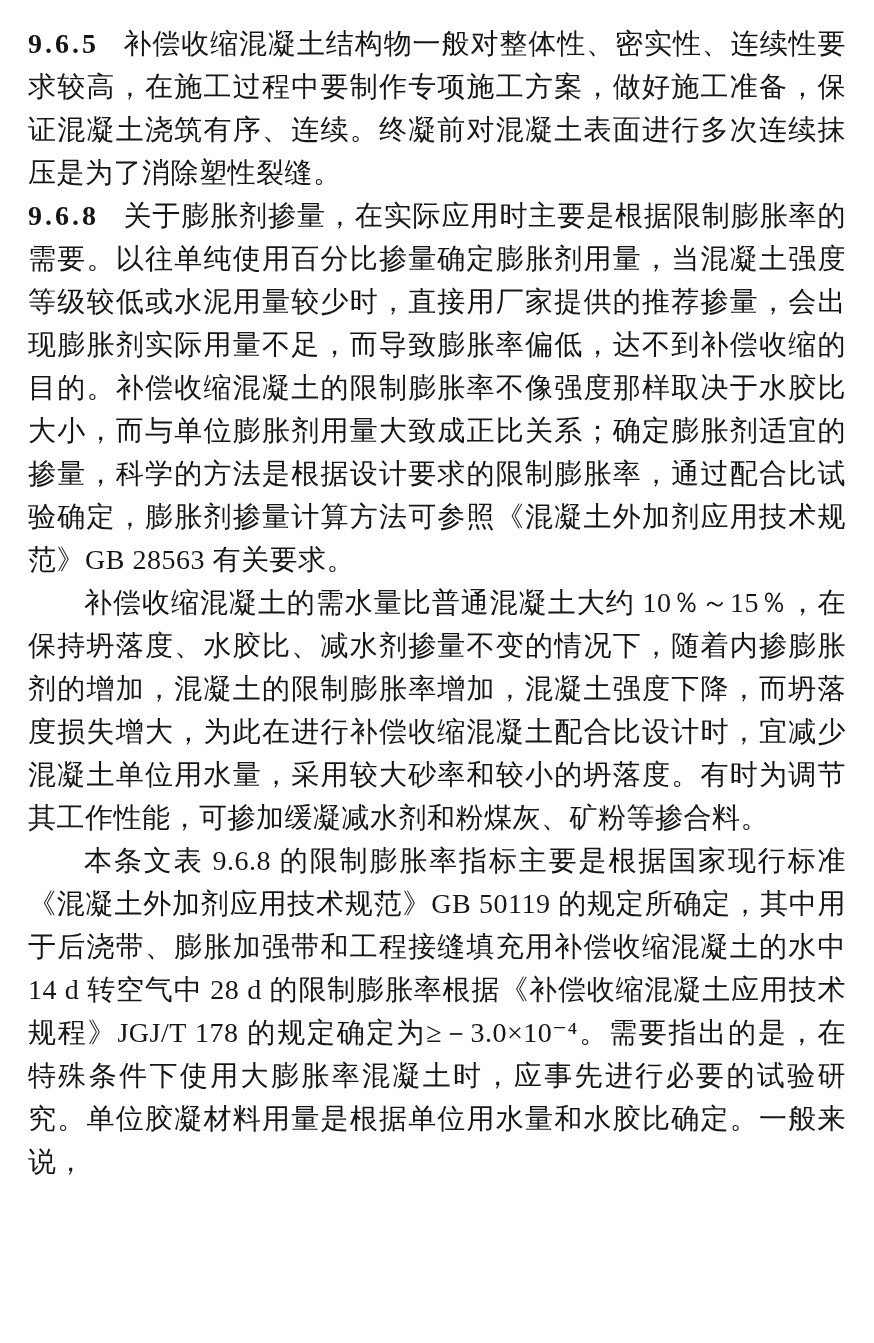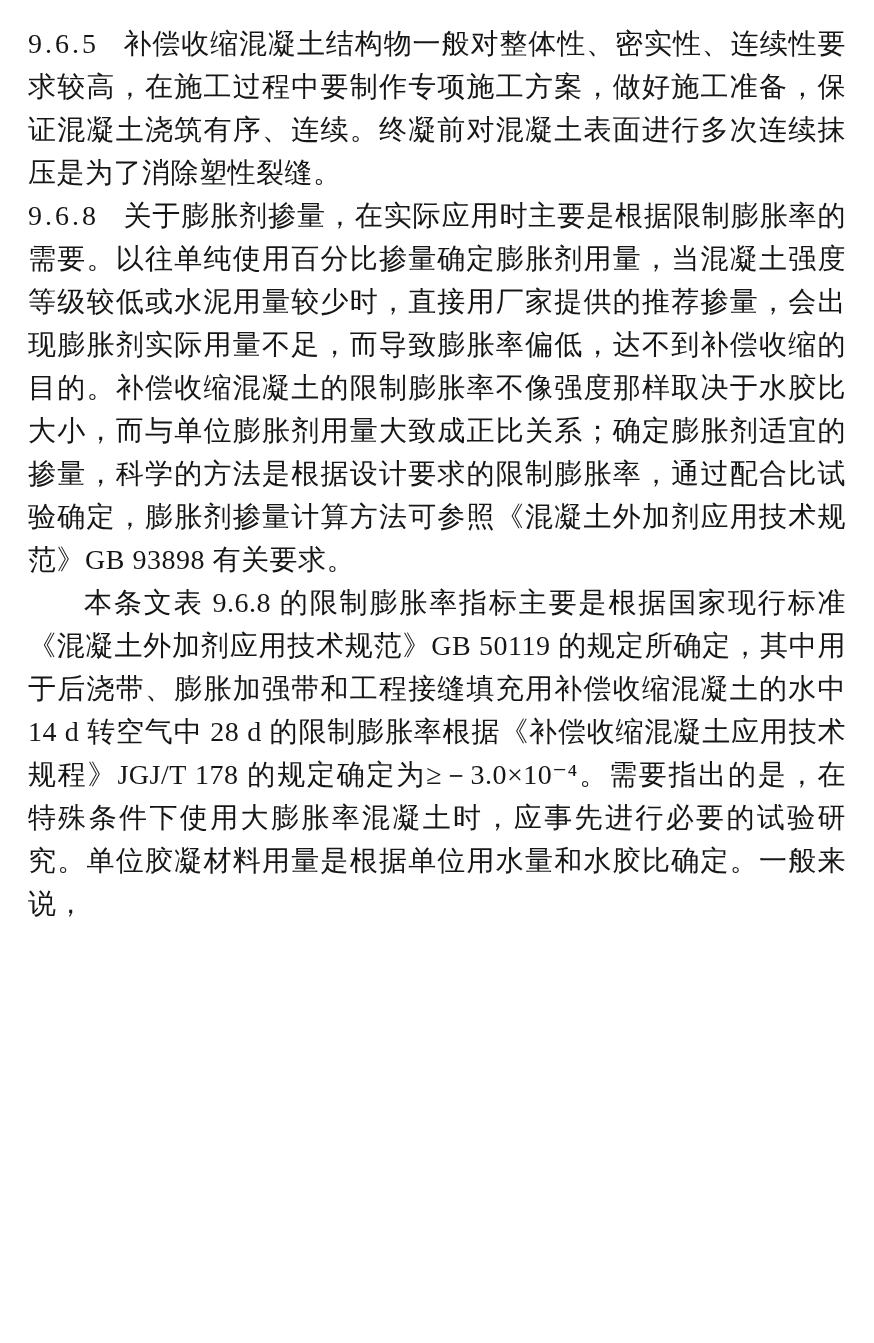--- a/index.html
+++ b/index.html
@@ -24,30 +24,31 @@
     line-height: 43px;
     color: #161616;
     text-align: justify;
     text-justify: inter-ideograph;
     letter-spacing: 0.5px;
   }
   p.para.indented {
     text-indent: 2em;
   }
   .clause-num {
-    font-weight: 400;
+    font-weight: 700;
     letter-spacing: 3px;
     padding-right: 24px;
     font-family: "Liberation Serif", "DejaVu Serif", serif;
     margin-top: 36px;
   }
 </style>
 </head>
 <body>
 
 <main class="page">
   <div id="paragraphs">
       <p class="para"><b class="clause-num">9.6.5</b><span>补偿收缩混凝土结构物一般对整体性、密实性、连续性要求较高，在施工过程中要制作专项施工方案，做好施工准备，保证混凝土浇筑有序、连续。终凝前对混凝土表面进行多次连续抹压是为了消除塑性裂缝。</span></p>
-      <p class="para"><b class="clause-num">9.6.8</b><span>关于膨胀剂掺量，在实际应用时主要是根据限制膨胀率的需要。以往单纯使用百分比掺量确定膨胀剂用量，当混凝土强度等级较低或水泥用量较少时，直接用厂家提供的推荐掺量，会出现膨胀剂实际用量不足，而导致膨胀率偏低，达不到补偿收缩的目的。补偿收缩混凝土的限制膨胀率不像强度那样取决于水胶比大小，而与单位膨胀剂用量大致成正比关系；确定膨胀剂适宜的掺量，科学的方法是根据设计要求的限制膨胀率，通过配合比试验确定，膨胀剂掺量计算方法可参照《混凝土外加剂应用技术规范》GB 93898 有关要求。</span></p>
+      <p class="para"><b class="clause-num">9.6.8</b><span>关于膨胀剂掺量，在实际应用时主要是根据限制膨胀率的需要。以往单纯使用百分比掺量确定膨胀剂用量，当混凝土强度等级较低或水泥用量较少时，直接用厂家提供的推荐掺量，会出现膨胀剂实际用量不足，而导致膨胀率偏低，达不到补偿收缩的目的。补偿收缩混凝土的限制膨胀率不像强度那样取决于水胶比大小，而与单位膨胀剂用量大致成正比关系；确定膨胀剂适宜的掺量，科学的方法是根据设计要求的限制膨胀率，通过配合比试验确定，膨胀剂掺量计算方法可参照《混凝土外加剂应用技术规范》GB 28563 有关要求。</span></p>
+      <p class="para indented"><span>补偿收缩混凝土的需水量比普通混凝土大约 10％～15％，在保持坍落度、水胶比、减水剂掺量不变的情况下，随着内掺膨胀剂的增加，混凝土的限制膨胀率增加，混凝土强度下降，而坍落度损失增大，为此在进行补偿收缩混凝土配合比设计时，宜减少混凝土单位用水量，采用较大砂率和较小的坍落度。有时为调节其工作性能，可掺加缓凝减水剂和粉煤灰、矿粉等掺合料。</span></p>
       <p class="para indented"><span>本条文表 9.6.8 的限制膨胀率指标主要是根据国家现行标准《混凝土外加剂应用技术规范》GB 50119 的规定所确定，其中用于后浇带、膨胀加强带和工程接缝填充用补偿收缩混凝土的水中 14 d 转空气中 28 d 的限制膨胀率根据《补偿收缩混凝土应用技术规程》JGJ/T 178 的规定确定为≥－3.0×10⁻⁴。需要指出的是，在特殊条件下使用大膨胀率混凝土时，应事先进行必要的试验研究。单位胶凝材料用量是根据单位用水量和水胶比确定。一般来说，</span></p>
     </div>
 
 </main>
 
 </body></html>

